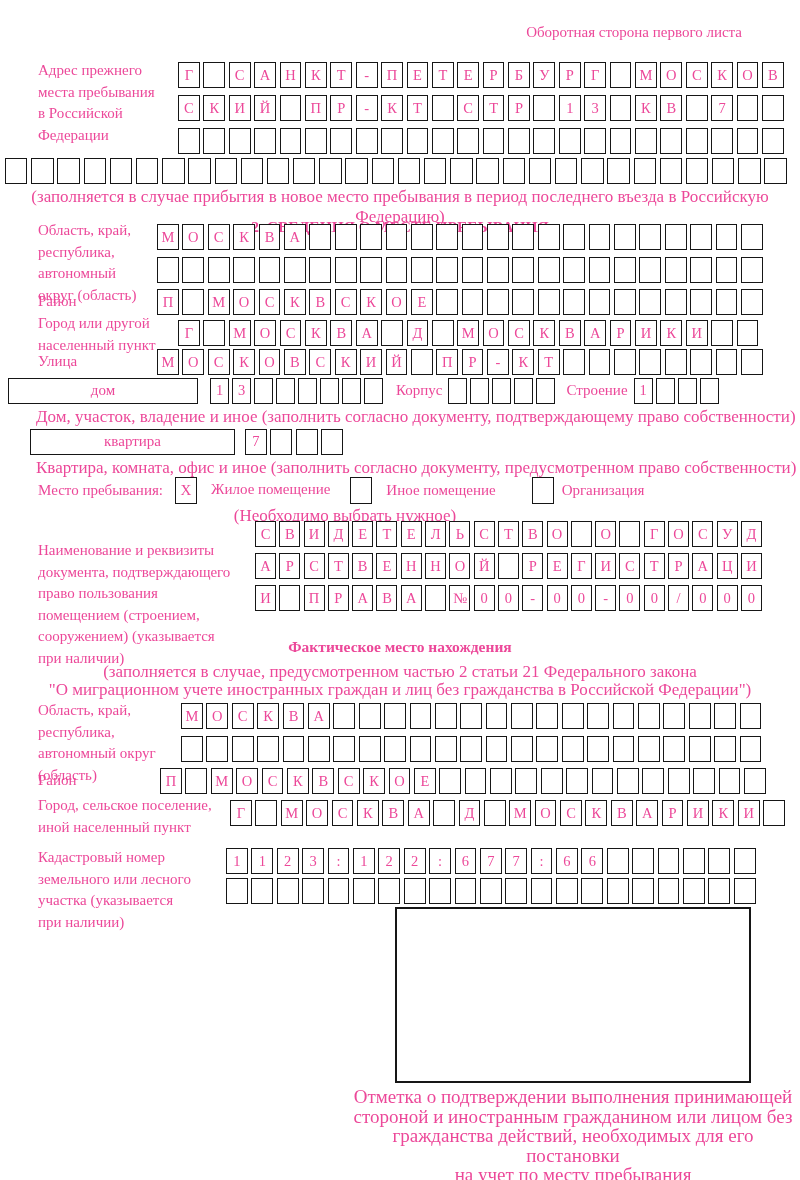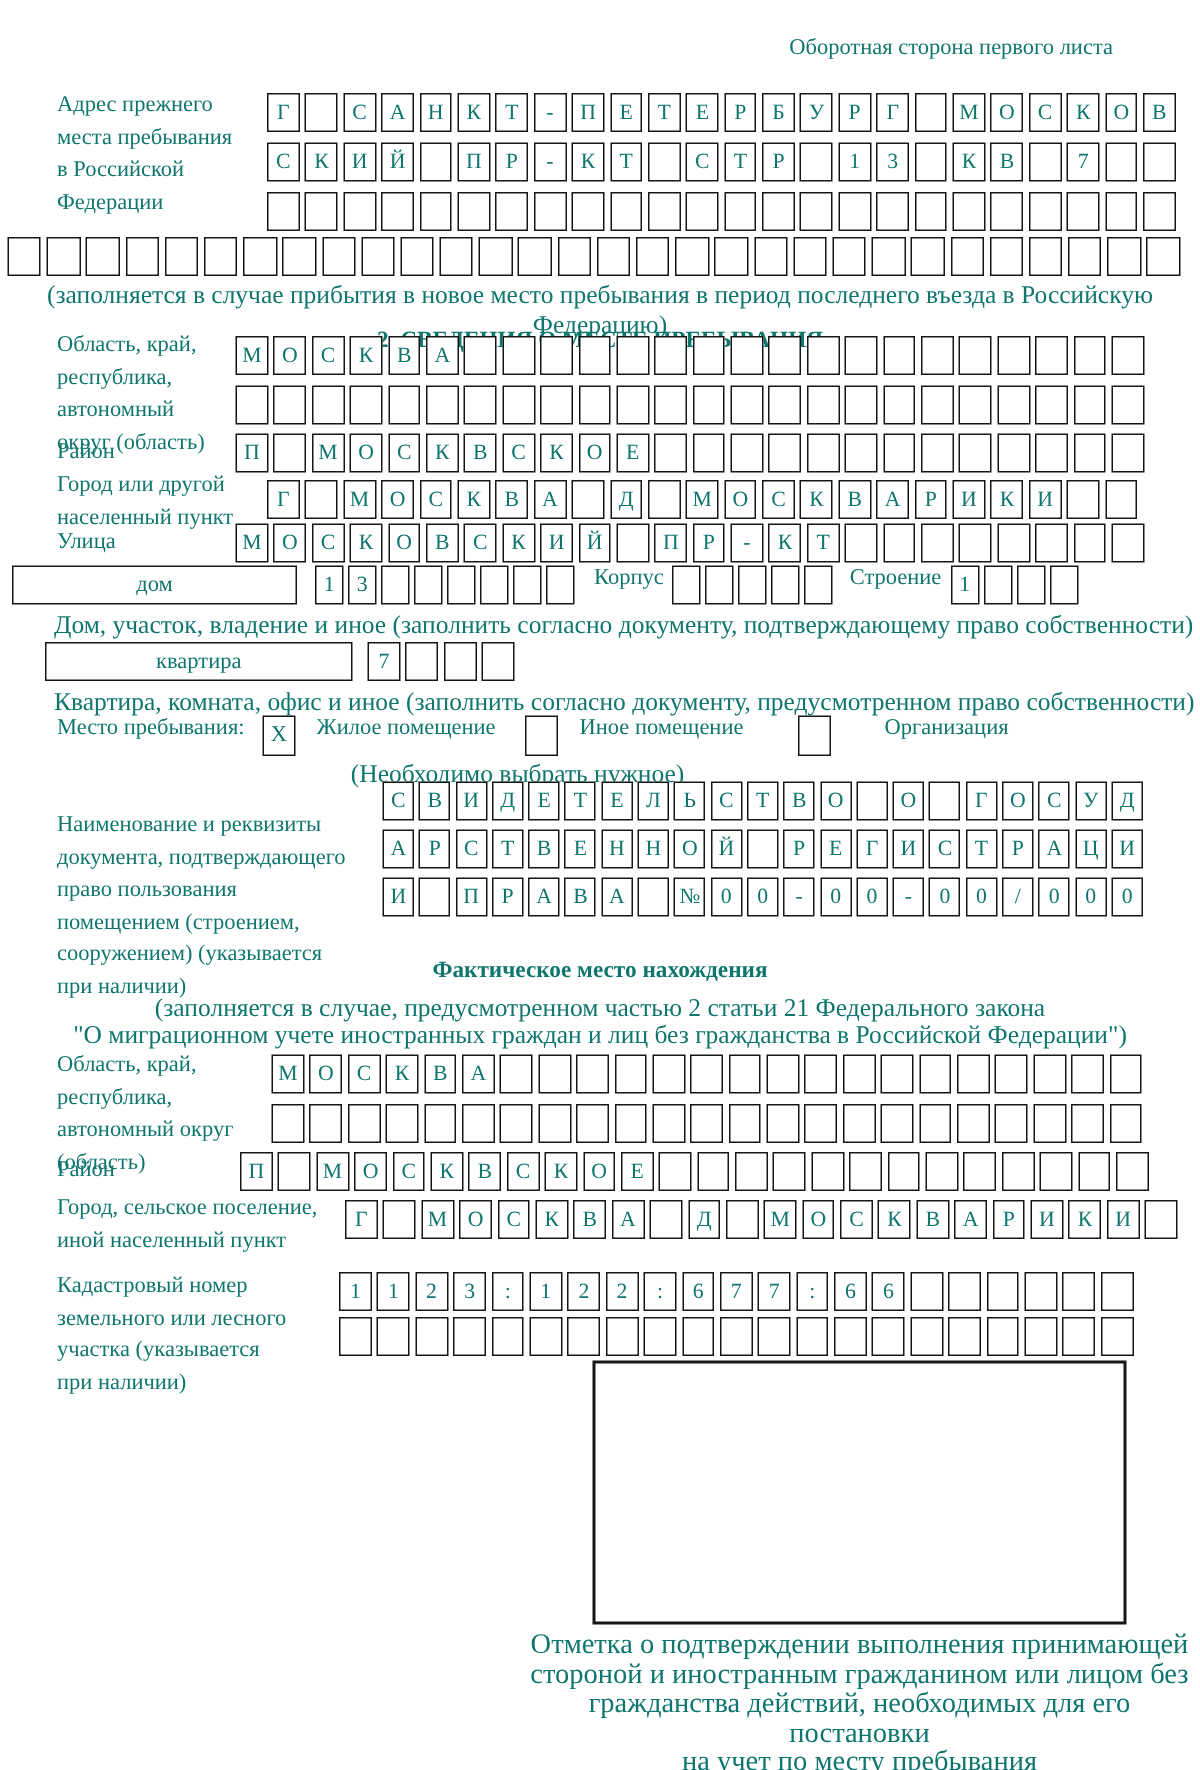--- a/index.html
+++ b/index.html
@@ -1,35 +1,35 @@
 <!DOCTYPE html>
 <html><head>
 <meta charset="utf-8">
 <style>
   html,body{margin:0;padding:0;background:#fff;}
   #page{position:relative;width:800px;height:1180px;background:#fff;overflow:hidden;
-        font-family:"Liberation Serif","DejaVu Serif",serif;color:#0f766e;}
+        font-family:"Liberation Serif","DejaVu Serif",serif;color:#ec4899;}
   .multiline{white-space:pre-line;}
   .abs{position:absolute;}
   .lbl{font-size:15px;line-height:21.5px;}
   .cap{font-size:17px;}
   .center{left:0;width:800px;text-align:center;}
   .boxrow{position:absolute;display:flex;height:26px;}
   .cell{box-sizing:border-box;flex:0 0 auto;width:21.8px;height:26px;border:1.7px solid #161616;
         margin-right:3.6px;display:flex;align-items:center;justify-content:center;
         font-size:14.5px;line-height:1;background:#fff;}
   .wide .cell{width:22.4px;margin-right:3.8px;}
   .doc .cell{width:21px;margin-right:3.3px;border-width:1.9px;}
   .tight .cell{width:19px;margin-right:3px;}
   .widebox{box-sizing:border-box;height:26px;border:1.7px solid #161616;display:flex;
         align-items:center;justify-content:center;font-size:15px;background:#fff;}
   .checkbox{box-sizing:border-box;flex:0 0 auto;width:22px;height:27px;border:1.7px solid #161616;
         display:flex;align-items:center;justify-content:center;font-size:15px;background:#fff;}
   .title{font-weight:bold;font-size:15.5px;}
-  .hrow{position:absolute;display:flex;align-items:flex-start;height:27px;font-size:15px;}
+  .hrow{position:absolute;display:flex;align-items:center;height:27px;font-size:15px;}
 
   
   .header-note{top:24px;right:58px;font-size:15px;}
   .b1-label{top:60px;left:38px;width:150px;}
   .b1-r1{top:62px;left:178px;}
   .b1-r2{top:95px;left:178px;}
   .b1-r3{top:128px;left:178px;}
   .b1-r4{top:158px;left:5px;}
   .b1-note{top:187px;}
   .s2-title{top:218px;}
@@ -48,21 +48,21 @@
   .stroenie-label{margin:0 6px 0 8px;}
   .cells-inline{display:flex;height:26px;}
   .house-caption{top:407px;left:36px;}
   .apt-row{top:428px;left:30px;}
   .apt-box{width:205px;margin-right:10px;}
   .apt-caption{top:458px;left:36px;}
   .stay-row{top:477px;left:38px;}
   .stay-label{margin-right:12px;}
   .opt-label-1{margin:0 20px 3px 14px;}
   .opt-label-2{margin:0 36px 0 14px;}
-  .opt-label-3{margin-left:36px;}
+  .opt-label-3{margin-left:8px;}
   .doc-label{top:540px;left:38px;width:220px;}
   .doc-r1{top:521px;left:255px;}
   .doc-r2{top:553px;left:255px;}
   .doc-r3{top:585px;left:255px;}
   .fact-title{top:638px;}
   .fact-note1{top:662px;}
   .fact-note2{top:680px;}
   .f-obl-label{top:700px;left:38px;width:145px;}
   .f-obl-r1{top:703px;left:181px;}
   .f-obl-r2{top:736px;left:181px;}

